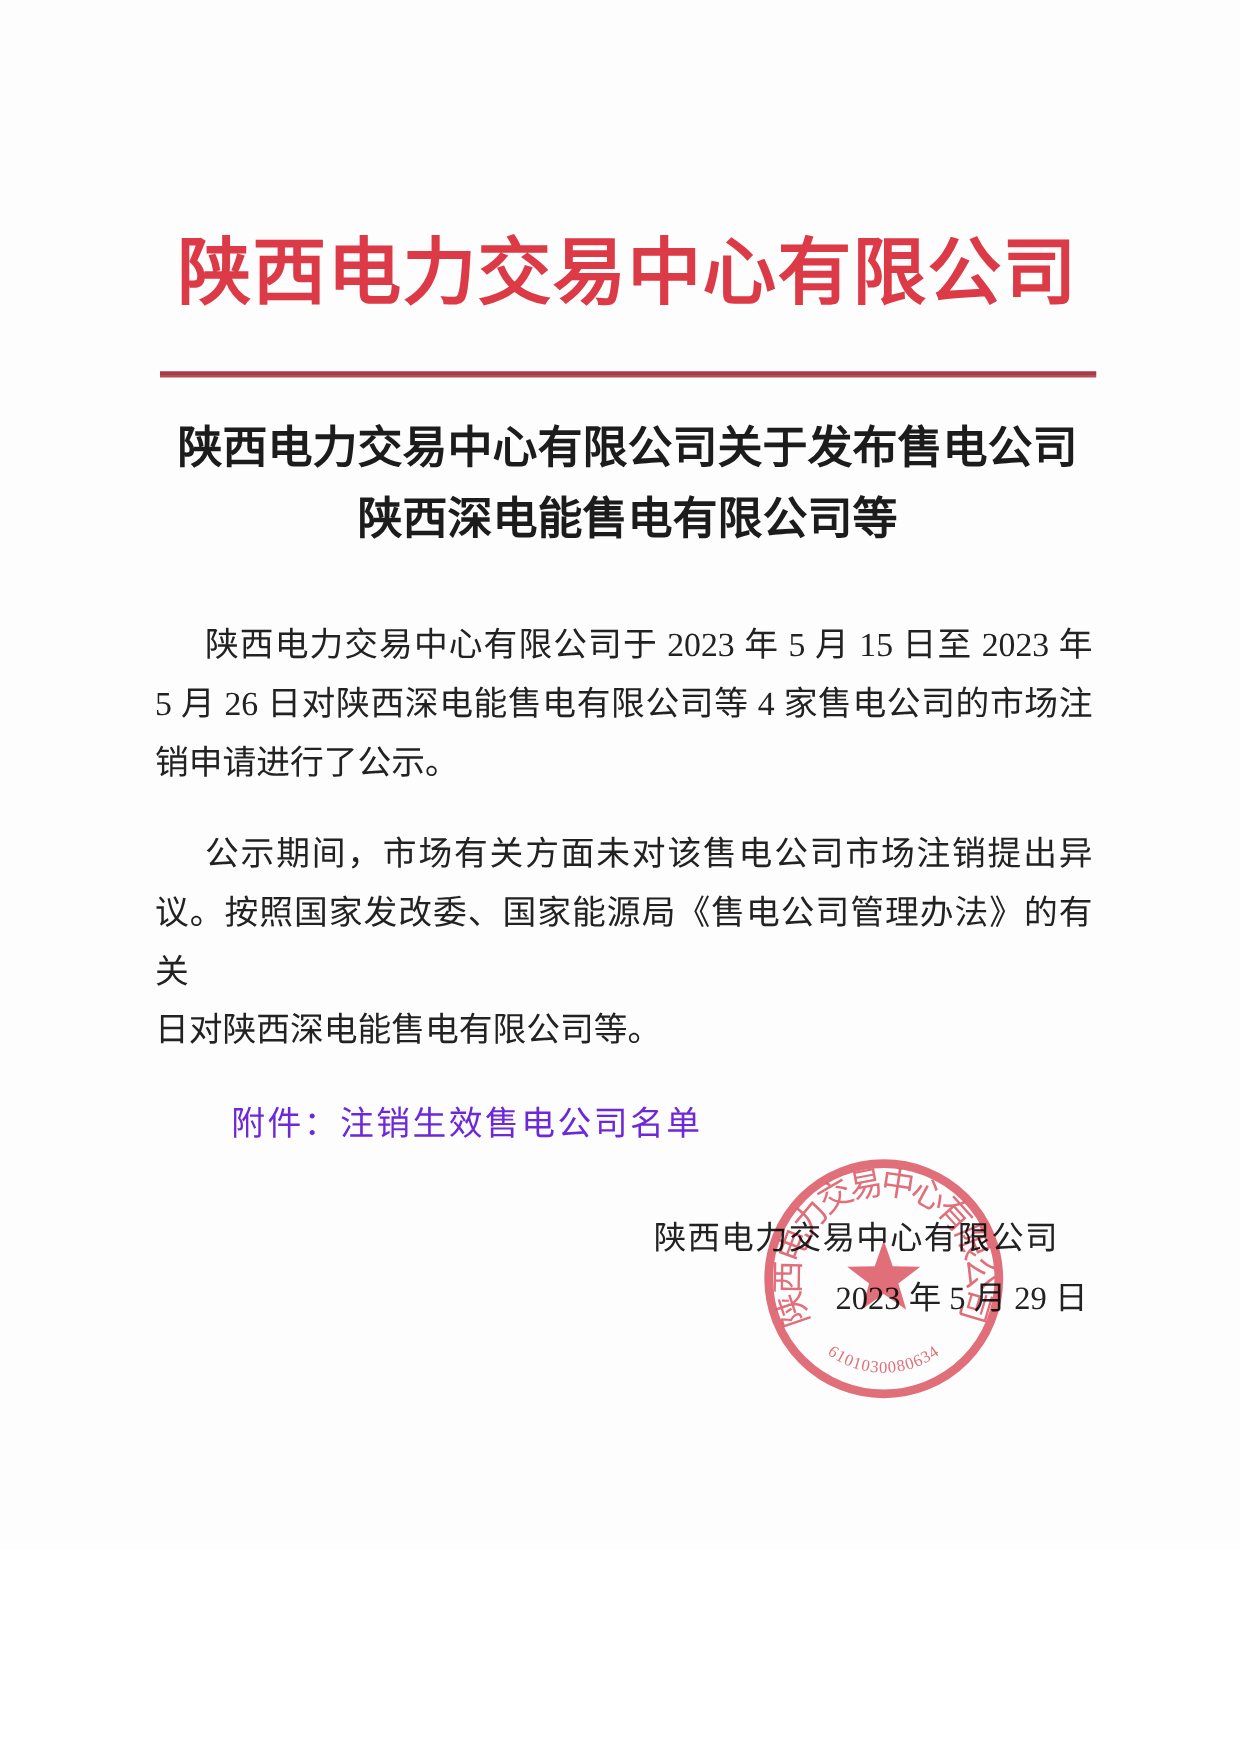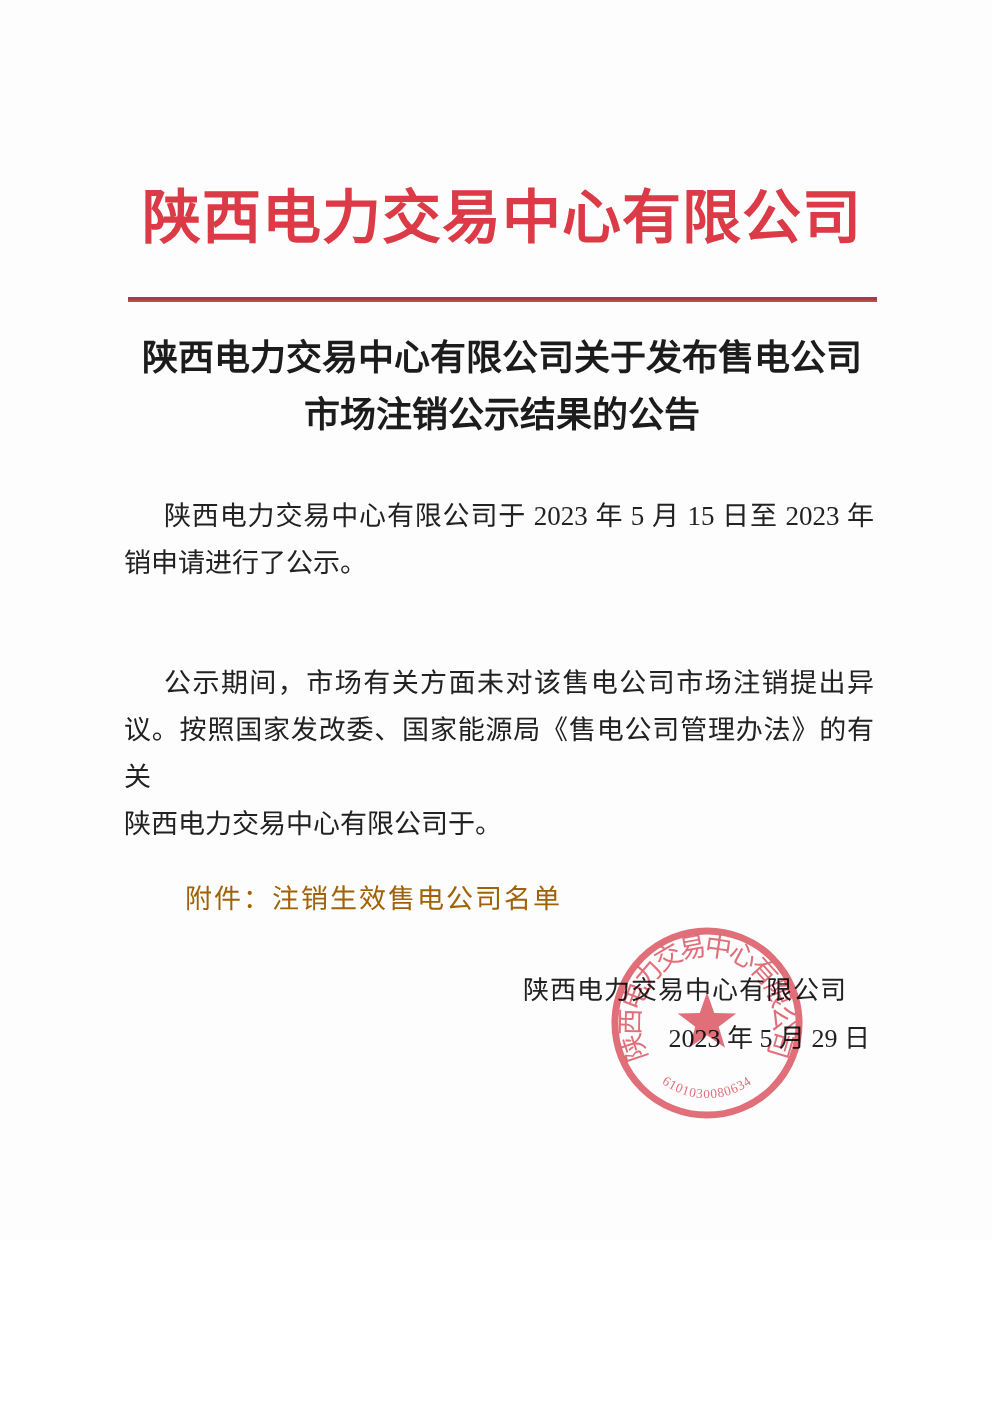--- a/index.html
+++ b/index.html
@@ -63,21 +63,21 @@
   .line.last { text-align: center; text-align-last: left; font-family: Liberation Serif, serif; }
   .line.indent { text-indent: 40px; }
   .attachment {
     position: absolute;
     top: 876px;
     left: 128px;
     width: 750px;
     padding-left: 57px;
     font-size: 27px;
     line-height: 47px;
-    color: #a16207;
+    color: #6d28d9;
     letter-spacing: 2px;
   }
   .signature {
     position: absolute;
     top: 971px;
     left: 520px;
     width: 330px;
     text-align: center;
     font-size: 26px;
     line-height: 40px;
@@ -112,32 +112,33 @@
 <body>
 
 <div class="page">
 
   <div class="letterhead">陕西电力交易中心有限公司</div>
 
   <div class="rule"></div>
 
   <h1 class="doc-title">
     <span class="t-line">陕西电力交易中心有限公司关于发布售电公司</span>
-    <span class="t-line">市场注销公示结果的公告</span>
+    <span class="t-line">陕西深电能售电有限公司等</span>
   </h1>
 
   <div class="para para-1">
     <div class="line indent">陕西电力交易中心有限公司于 2023 年 5 月 15 日至 2023 年</div>
+    <div class="line">5 月 26 日对陕西深电能售电有限公司等 4 家售电公司的市场注</div>
     <div class="line last">销申请进行了公示。</div>
   </div>
 
   <div class="para para-2">
     <div class="line indent">公示期间，市场有关方面未对该售电公司市场注销提出异</div>
     <div class="line">议。按照国家发改委、国家能源局《售电公司管理办法》的有关</div>
-    <div class="line last">陕西电力交易中心有限公司于。</div>
+    <div class="line last">日对陕西深电能售电有限公司等。</div>
   </div>
 
   <div class="attachment">附件：注销生效售电公司名单</div>
 
   <div class="signature">陕西电力交易中心有限公司</div>
 
   <div class="sign-date">2023 年 5 月 29 日</div>
 
   <div class="seal">
     <svg viewBox="0 0 200 200" xmlns="http://www.w3.org/2000/svg">

